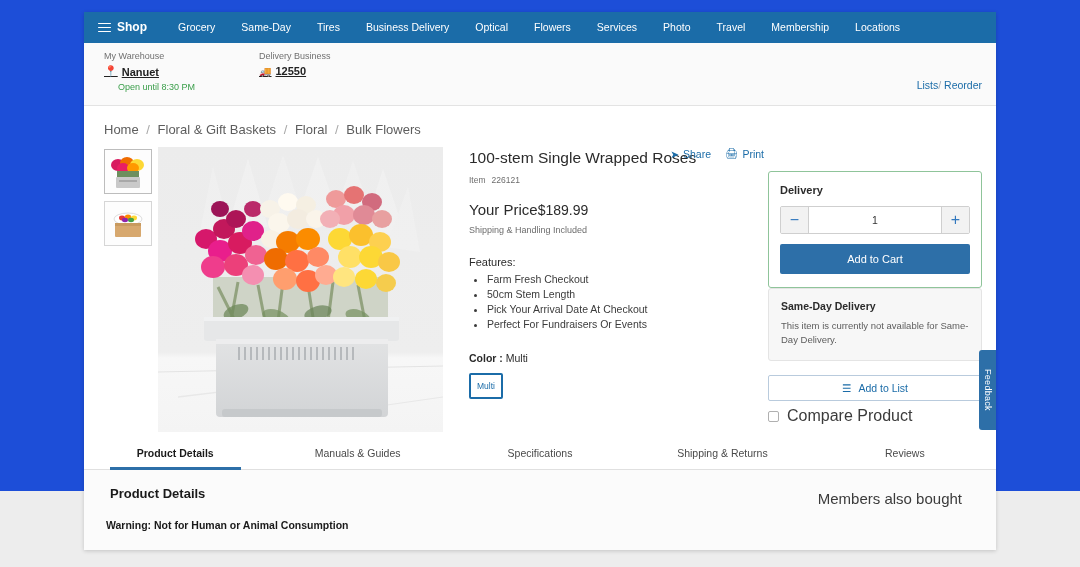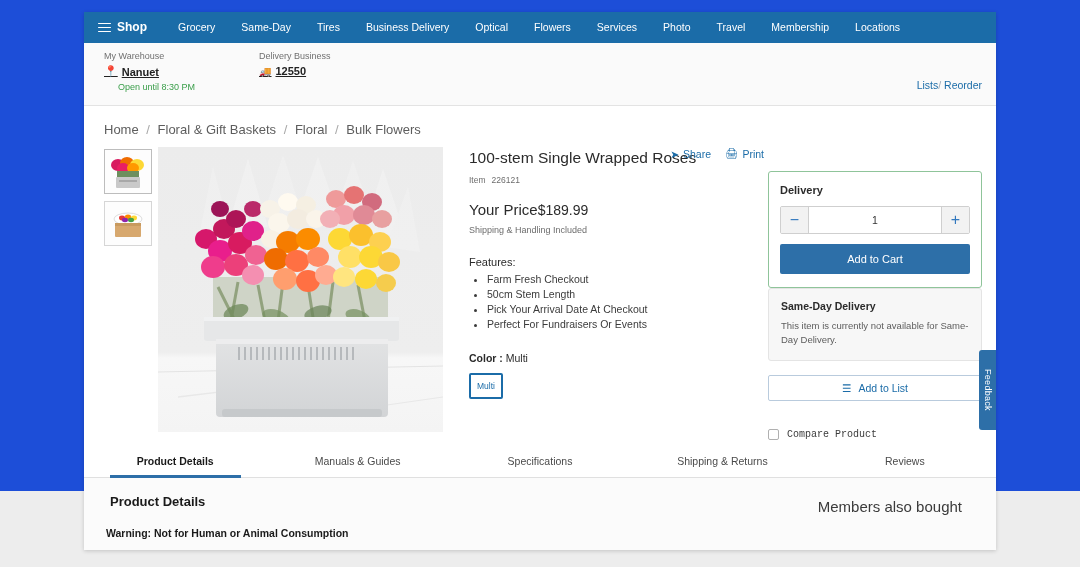--- a/index.html
+++ b/index.html
@@ -174,22 +174,22 @@
   .sdd-title { font-size: 10.5px; font-weight: bold; color: #2b2b2b; margin-bottom: 7px; }
   .sdd-text { font-size: 9.5px; color: #5d5d5d; line-height: 14px; }
 
   .addlist {
     margin-top: 14px; height: 26px;
     border: 1px solid #b9cbdd; border-radius: 2px; background: #fff;
     display: flex; align-items: center; justify-content: center; gap: 7px;
     font-size: 10.5px; color: #1b6ca8; cursor: pointer;
   }
   .compare {
-    margin-top: 28px; display: flex; align-items: center; gap: 8px;
-    font-size: 10px; color: #3b3b3b; cursor: pointer; font-family: Liberation Mono, monospace;
+    margin-top: 6px; display: flex; align-items: center; gap: 8px;
+    font-size: 16px; color: #3b3b3b; cursor: pointer;
   }
   .chk { width: 11px; height: 11px; border: 1px solid #b0b0b0; border-radius: 2px; background: #fff; }
 
   
   .feedback {
     position: absolute;
     right: 0px; top: 213px;
     width: 17px; height: 80px;
     background: #2d6fa8; color: #fff;
     border-radius: 3px 0 0 3px;

